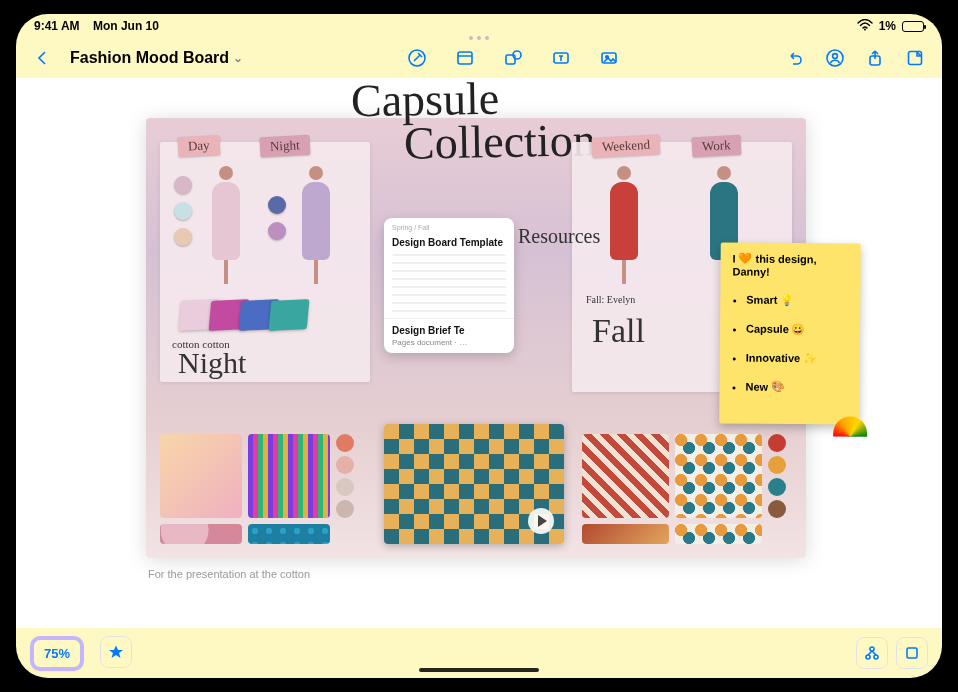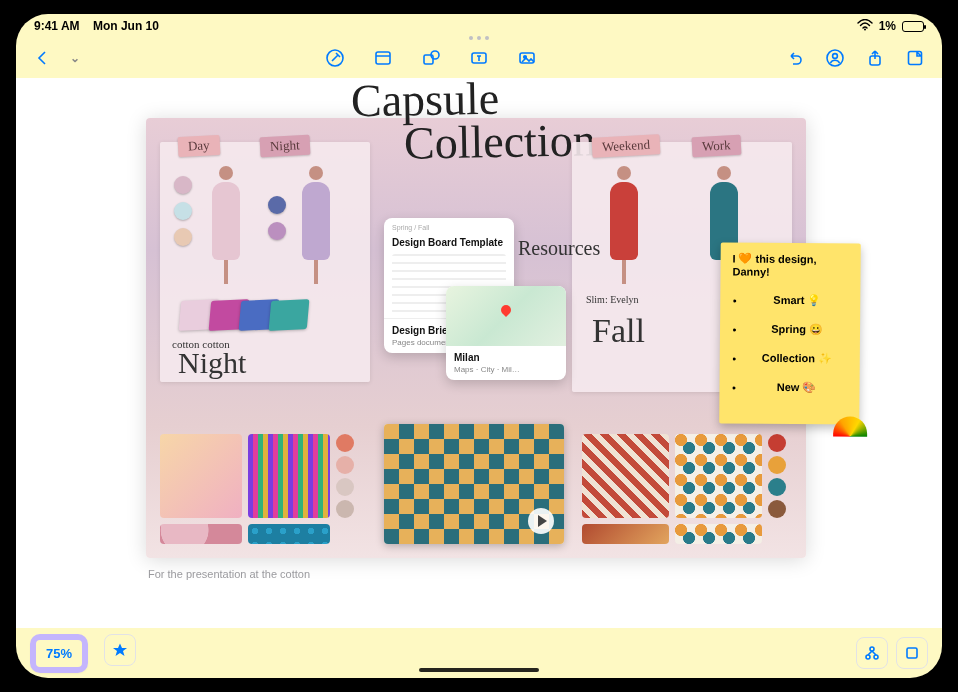--- a/index.html
+++ b/index.html
@@ -84,27 +84,27 @@
   .palette-block{position:absolute;bottom:14px;width:200px;height:110px;display:grid;grid-template-columns:1fr 1fr 24px;grid-template-rows:1fr 1fr;gap:6px;}
   .palette-block.left{left:14px;}
   .palette-block.right{right:14px;width:210px;}
   .pimg{border-radius:4px;}
   .pcol{display:flex;flex-direction:column;gap:4px;justify-content:center;}
   .pcol span{width:18px;height:18px;border-radius:50%;}
   
   .sticky{position:absolute;right:-54px;top:125px;width:140px;background:#ffe46b;padding:10px 12px 14px;font-size:11px;border-radius:2px;box-shadow:0 4px 10px rgba(0,0,0,.25);transform:rotate(.5deg);}
   .sticky .head-line{font-weight:600;margin-bottom:6px;}
   .sticky ul{margin:0;padding-left:14px;}
-  .sticky li{margin:16px 0;font-weight:600;text-align:center;}
+  .sticky li{margin:16px 0;font-weight:600;}
   .rainbow{position:absolute;bottom:-12px;right:-8px;width:34px;height:20px;border-radius:20px 20px 0 0;background:conic-gradient(from 270deg at 50% 100%,red,orange,gold,green,dodgerblue,purple,red);}
   
   .caption{position:absolute;left:132px;top:490px;font-size:11px;color:#9a9a9e;}
   
   .bottom{height:var(--bottom-h);display:flex;align-items:center;justify-content:space-between;padding:0 14px;}
-  .pill{display:flex;align-items:center;gap:8px;border:6px solid #c4b5fd;border-radius:10px;padding:6px 10px;color:var(--blue);font-size:13px;font-weight:600;box-shadow:0 1px 2px rgba(0,0,0,.04);}
+  .pill{display:flex;align-items:center;gap:8px;border:4px solid #c4b5fd;border-radius:10px;padding:6px 10px;color:var(--blue);font-size:13px;font-weight:600;box-shadow:0 1px 2px rgba(0,0,0,.04);}
   .pill svg,.sq-btn svg{stroke:var(--blue);fill:none;stroke-width:1.6;}
   .sq-btn{width:32px;height:32px;border:1px solid #e2e2e6;border-radius:8px;display:flex;align-items:center;justify-content:center;margin-left:8px;}
   .home-ind{position:absolute;bottom:6px;left:50%;transform:translateX(-50%);width:120px;height:4px;background:#000;border-radius:3px;opacity:.85;}
   
   .pattern1{background:
     repeating-linear-gradient(45deg,#c34a3a 0 6px,#f0e2d4 6px 12px);
   }
   .pattern2{background:
     radial-gradient(circle at 30% 30%,#e89a3c 0 30%,transparent 31%) 0 0/20px 20px,
     radial-gradient(circle at 70% 70%,#287a8a 0 30%,transparent 31%) 0 0/20px 20px,
@@ -139,20 +139,21 @@
       <span></span>
     </div>
 
   <div class="toolbar">
     <div class="tb-btn">
       <svg width="18" height="18" viewBox="0 0 18 18">
           <path d="M11 3 L5 9 L11 15"></path>
         </svg>
     </div>
     <div class="title-wrap">
+      <span>Fashion Mood Board</span>
       <span class="chev">⌄</span>
     </div>
     <div class="spacer"></div>
     <div class="center-tools">
       <div class="tb-btn">
         <svg width="20" height="20" viewBox="0 0 20 20">
             <circle cx="10" cy="10" r="8"></circle>
             <path d="M7 13 L13 7 M11 5 L15 9"></path>
           </svg>
       </div>
@@ -253,41 +254,34 @@
         <div class="figure" style="left:30px;top:24px;">
           <div class="head"></div>
             <div class="body" style="background:#c9403a;"></div>
             <div class="legs"></div>
         </div>
         <div class="figure" style="left:130px;top:24px;">
           <div class="head"></div>
             <div class="body" style="background:#2b7582;"></div>
             <div class="legs"></div>
         </div>
-        <span class="script" style="left:14px;top:152px;font-size:10px;">Slim: Evelyn</span>
+        <span class="script" style="left:14px;top:152px;font-size:10px;">Fall: Evelyn</span>
         <span class="script" style="right:10px;top:156px;font-size:10px;text-align:right;width:70px;">Slim silhouette for workdays</span>
         <span class="script hand" style="left:20px;top:175px;font-size:34px;">Fall</span>
       </div>
 
       <div class="card" style="left:238px;top:100px;width:130px;">
         <div style="padding:6px 8px 0;font-size:7px;color:#aaa;">Spring / Fall</div>
         <div class="hdr">Design Board Template</div>
         <div style="height:60px;margin:4px 8px;background:repeating-linear-gradient(#eee 0 2px,#fff 2px 8px);border-radius:3px;"></div>
         <div class="hdr" style="border-top:1px solid #eee;">Design Brief Te</div>
         <div class="sub">Pages document · …</div>
       </div>
-      <span class="script hand" style="left:372px;top:122px;font-size:20px;">Resources</span>
-
-      <div class="card" style="left:300px;top:168px;width:120px;">
-        <div class="map-bg">
-            <div class="pin"></div>
-          </div>
-        <div class="hdr">Milan</div>
-        <div class="sub"> Maps · City · Mil…</div>
-      </div>
+      <span class="script hand" style="left:372px;top:110px;font-size:20px;">Resources</span>
+
 
       <div class="video">
         <div class="tilepat"></div>
         <div class="play"></div>
       </div>
 
       <div class="palette-block left">
         <div class="pimg" style="background:linear-gradient(135deg,#f7d6a8,#f0b0c2);"></div>
         <div class="pimg" style="background:repeating-linear-gradient(90deg,#7a3de0 0 5px,#e03d9e 5px 10px,#32b37a 10px 15px,#e0b23d 15px 20px);"></div>
         <div class="pcol">
@@ -310,22 +304,22 @@
             <span style="background:#8a5a3c"></span>
         </div>
         <div class="pimg" style="background:linear-gradient(135deg,#b14a30,#e2a55e);"></div>
         <div class="pimg pattern2"></div>
       </div>
 
       <div class="sticky">
         <div class="head-line">I 🧡 this design, Danny!</div>
         <ul>
           <li>Smart 💡</li>
-          <li>Spring 😀</li>
-          <li>Collection ✨</li>
+          <li>Capsule 😀</li>
+          <li>Innovative ✨</li>
           <li>New 🎨</li>
         </ul>
         <div class="rainbow"></div>
       </div>
 
     </div>
 
     <div class="caption">For the presentation at the cotton</div>
   </div>
 

